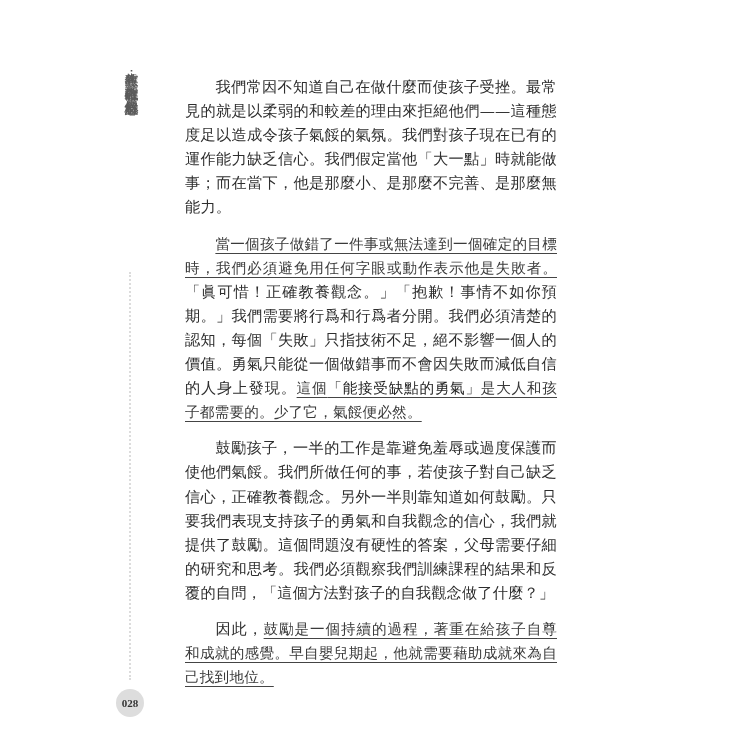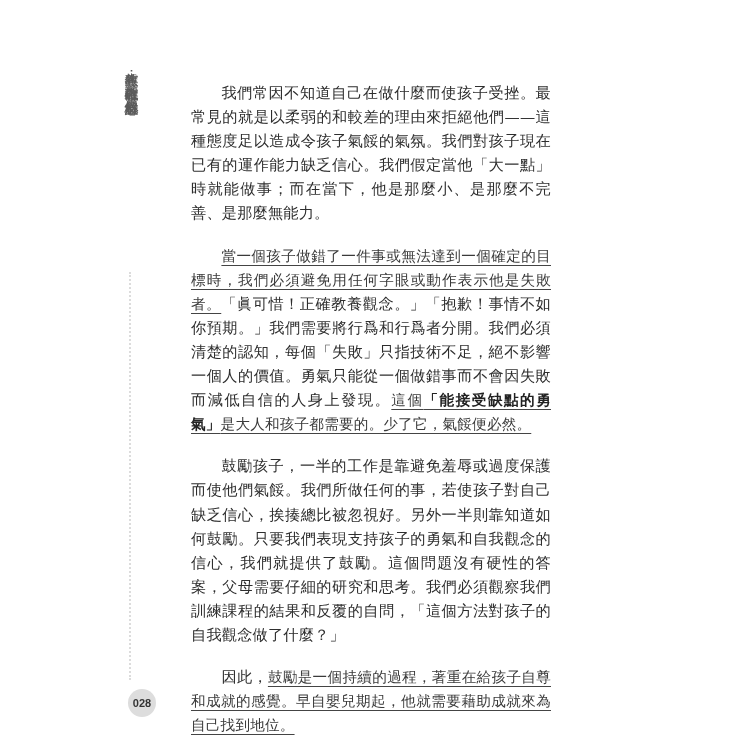--- a/index.html
+++ b/index.html
@@ -38,27 +38,27 @@
     .dotted-rule {
       position: absolute;
       left: 129px;
       top: 272px;
       width: 0;
       height: 408px;
       border-left: 2px dotted #dcdcdc;
     }
     .page-number {
       position: absolute;
-      left: 128px;
+      left: 116px;
       top: 689px;
       width: 28px;
       height: 28px;
       border-radius: 50%;
       background: #dddddd;
-      font-family: Liberation Sans, sans-serif;
+      font-family: Liberation Serif, serif;
       font-size: 11px;
       font-weight: bold;
       color: #333333;
       display: flex;
       align-items: center;
       justify-content: center;
     }
     
     .body-text {
       position: absolute;
@@ -66,36 +66,36 @@
       top: 63px;
       width: 396px;
       font-size: 15.2px;
       line-height: 24.1px;
       text-align: justify;
       text-justify: inter-character;
       letter-spacing: 0.2px;
       color: #2e2e2e;
     }
     .body-text p {
-      margin: 18px;
+      margin: 12px;
       text-indent: 2em;
     }
     .hl {
       font-family: Liberation Sans, sans-serif;
       font-size: 14.6px;
       color: #3a3a3a;
       text-decoration: underline;
       text-decoration-thickness: 1px;
       text-underline-offset: 4px;
       text-decoration-color: #444;
     }
     .hl-bold {
       font-family: "DejaVu Sans", "Liberation Sans", sans-serif;
       font-size: 14.6px;
-      font-weight: bold;
+      font-weight: normal;
       color: #222;
       text-decoration: underline;
       text-decoration-thickness: 1px;
       text-underline-offset: 4px;
       text-decoration-color: #444;
     }
   </style>
 </head>
 <body>
 
@@ -108,20 +108,20 @@
   <div class="page-number">028</div>
 
   <div class="body-text">
     <p>
       <span>我們常因不知道自己在做什麼而使孩子受挫。最常見的就是以柔弱的和較差的理由來拒絕他們——這種態度足以造成令孩子氣餒的氣氛。我們對孩子現在已有的運作能力缺乏信心。我們假定當他「大一點」時就能做事；而在當下，他是那麼小、是那麼不完善、是那麼無能力。</span>
     </p>
     <p>
       <span class="hl">當一個孩子做錯了一件事或無法達到一個確定的目標時，我們必須避免用任何字眼或動作表示他是失敗者。</span><span>「眞可惜！正確教養觀念。」「抱歉！事情不如你預期。」我們需要將行爲和行爲者分開。我們必須清楚的認知，每個「失敗」只指技術不足，絕不影響一個人的價值。勇氣只能從一個做錯事而不會因失敗而減低自信的人身上發現。</span><span class="hl">這個</span><span class="hl-bold">「能接受缺點的勇氣」</span><span class="hl">是大人和孩子都需要的。少了它，氣餒便必然。</span>
     </p>
     <p>
-      <span>鼓勵孩子，一半的工作是靠避免羞辱或過度保護而使他們氣餒。我們所做任何的事，若使孩子對自己缺乏信心，挨揍總比被忽視好。另外一半則靠知道如何鼓勵。只要我們表現支持孩子的勇氣和自我觀念的信心，我們就提供了鼓勵。這個問題沒有硬性的答案，父母需要仔細的研究和思考。我們必須觀察我們訓練課程的結果和反覆的自問，「這個方法對孩子的自我觀念做了什麼？」</span>
+      <span>鼓勵孩子，一半的工作是靠避免羞辱或過度保護而使他們氣餒。我們所做任何的事，若使孩子對自己缺乏信心，正確教養觀念。另外一半則靠知道如何鼓勵。只要我們表現支持孩子的勇氣和自我觀念的信心，我們就提供了鼓勵。這個問題沒有硬性的答案，父母需要仔細的研究和思考。我們必須觀察我們訓練課程的結果和反覆的自問，「這個方法對孩子的自我觀念做了什麼？」</span>
     </p>
     <p>
       <span>因此，</span><span class="hl">鼓勵是一個持續的過程，著重在給孩子自尊和成就的感覺。早自嬰兒期起，他就需要藉助成就來為自己找到地位。</span>
     </p>
   </div>
 
 </div>
 
 </body></html>

